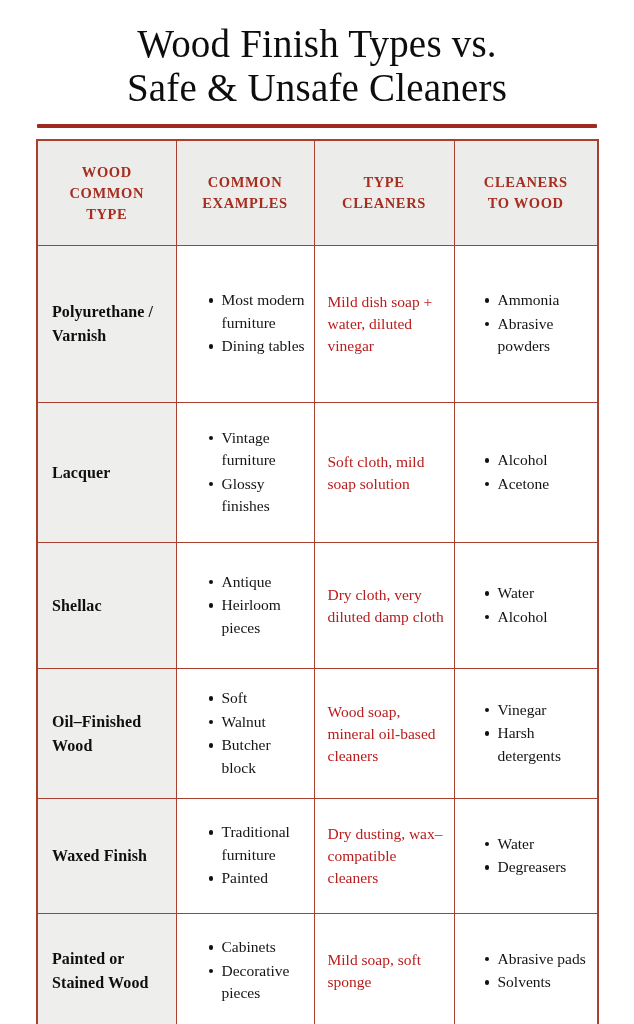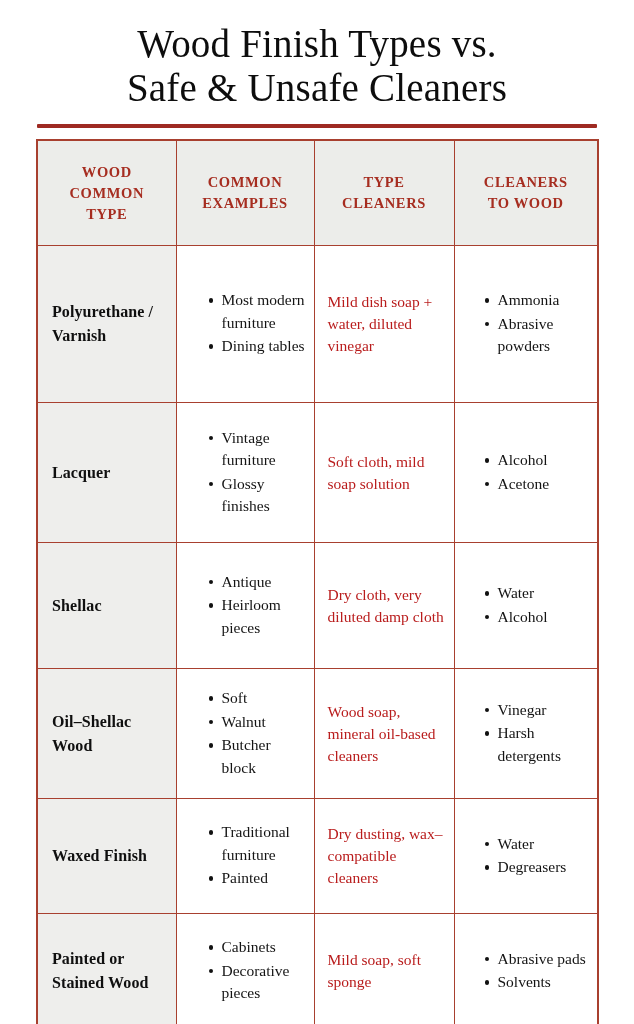--- a/index.html
+++ b/index.html
@@ -244,21 +244,21 @@
           </td>
           <td class="avoid">
             <ul class="bullets">
               <li>Water</li>
               <li>Alcohol</li>
             </ul>
           </td>
         </tr>
 
         <tr class="r4">
-          <td class="finish">Oil–Shellac Wood</td>
+          <td class="finish">Oil–Finished Wood</td>
           <td class="examples">
             <ul class="bullets">
               <li>Soft</li>
               <li>Walnut</li>
               <li>Butcher block</li>
             </ul>
           </td>
           <td class="safe">
             <span class="safe-text">Wood soap, mineral oil-based cleaners</span>
           </td>

